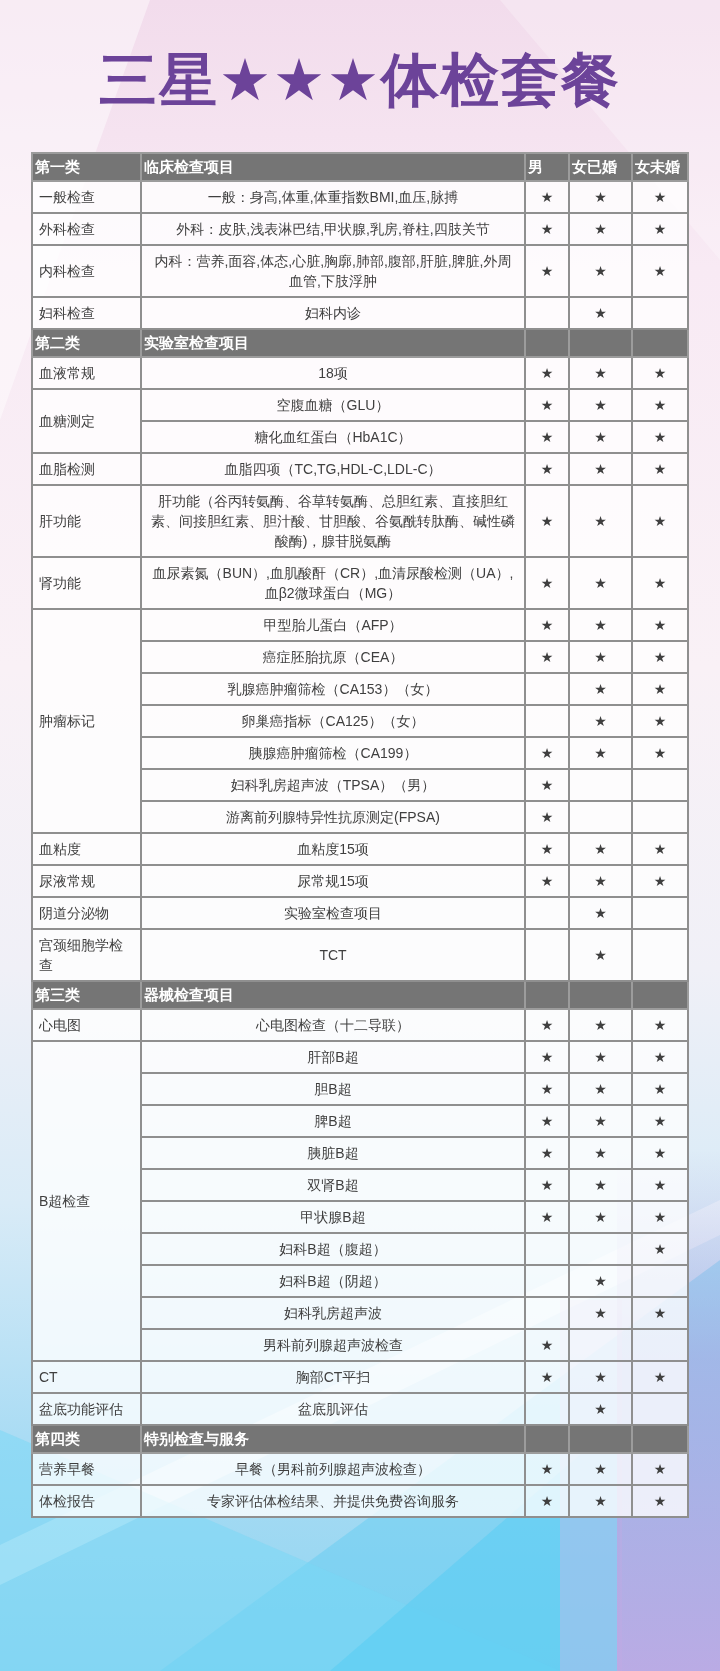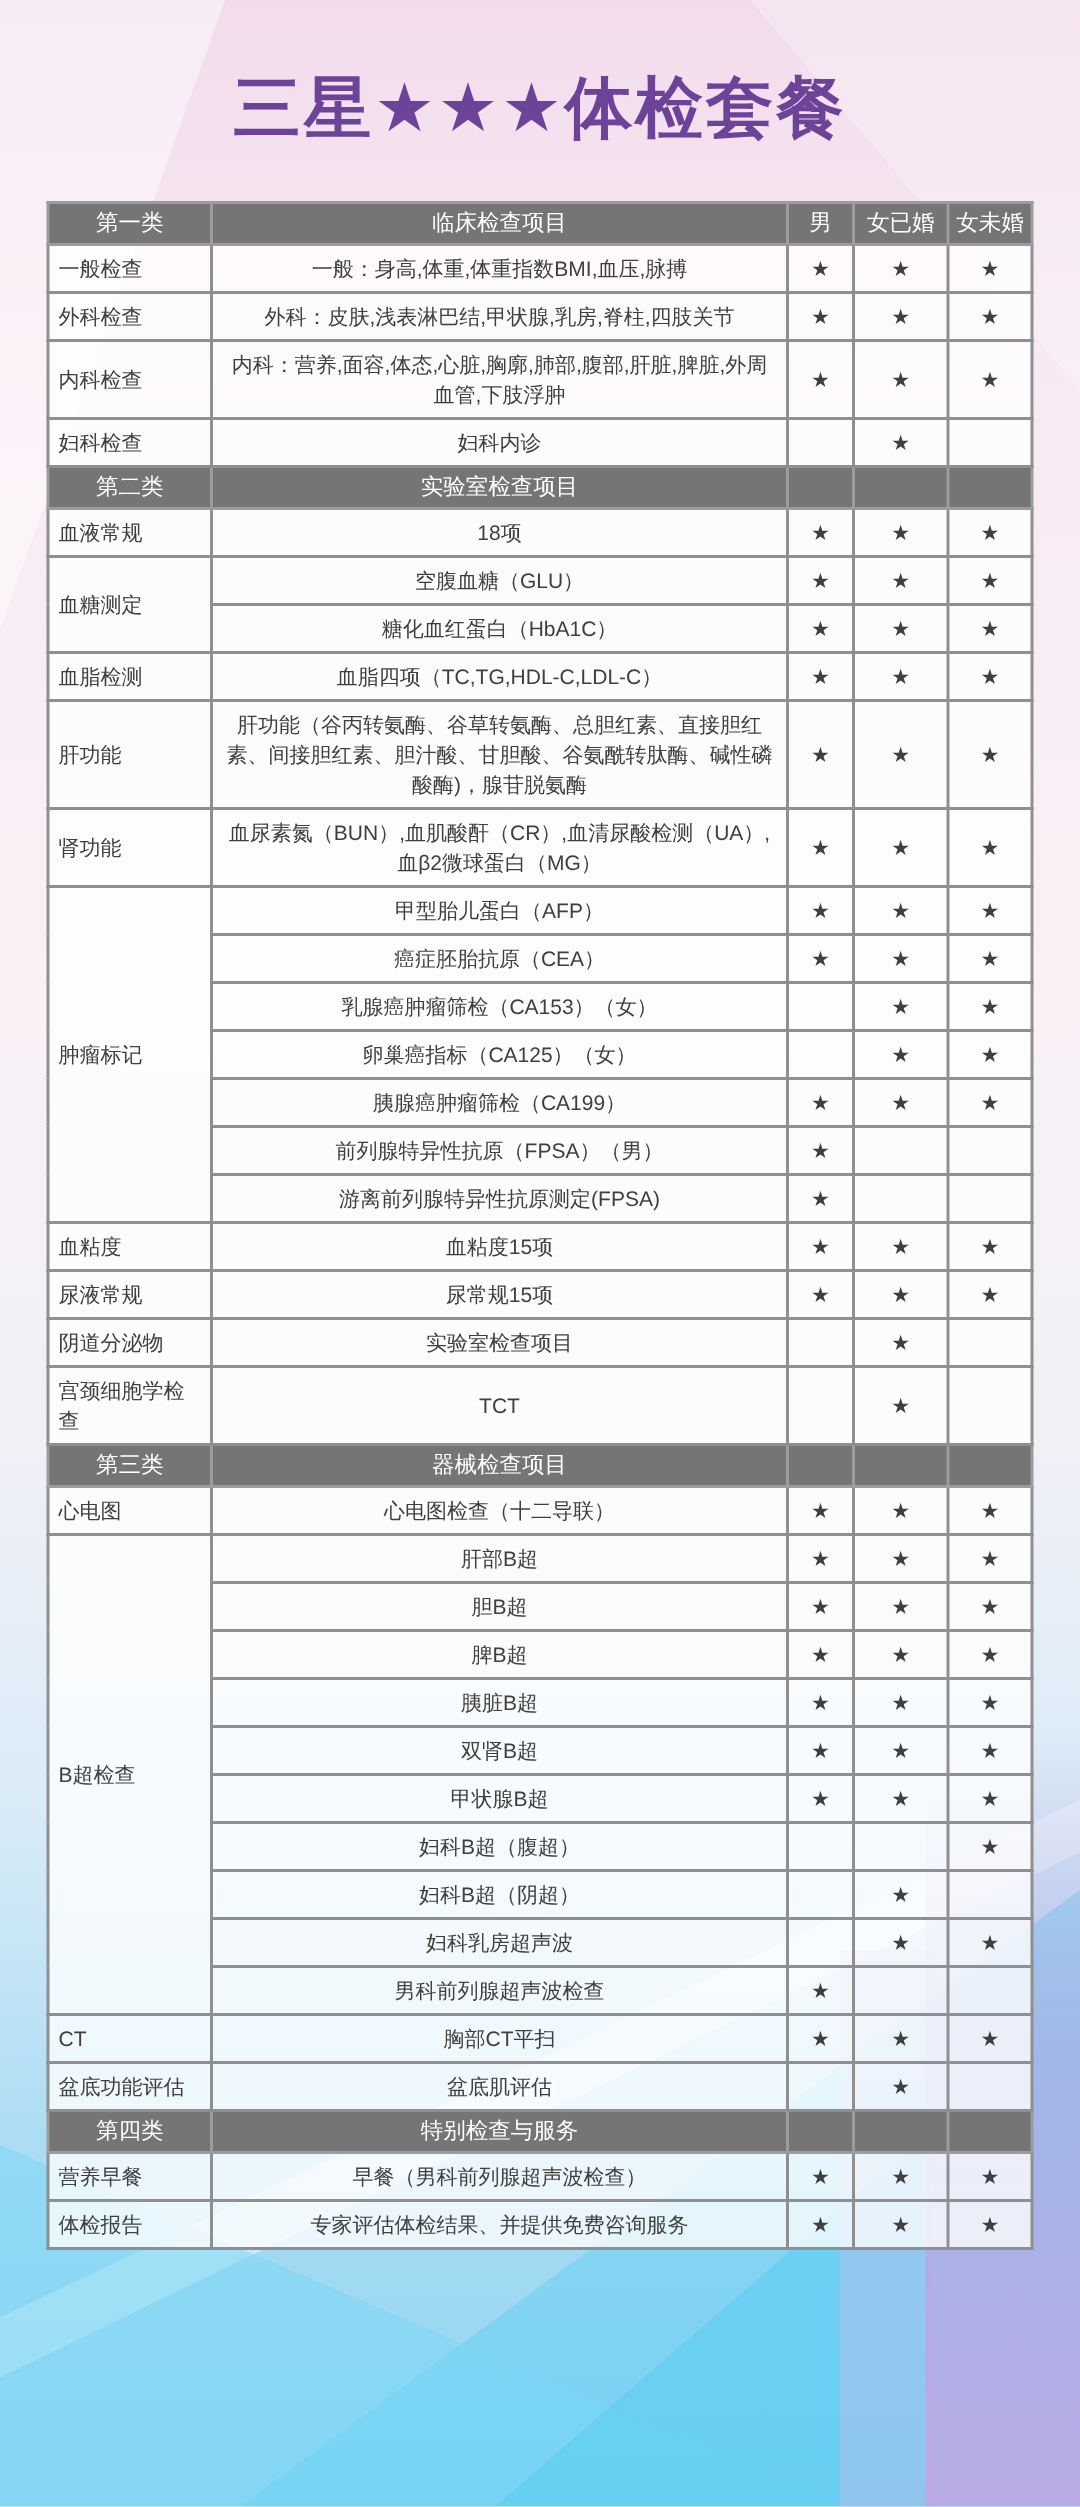--- a/index.html
+++ b/index.html
@@ -35,37 +35,37 @@
   .deco-white-band{left:0;top:1180px;width:720px;height:420px;
     background:rgba(255,255,255,0.40);
     clip-path:polygon(0 365px,720px 20px,720px 55px,0 405px);}
   .deco-lavender{left:560px;top:1300px;width:62px;height:371px;
     background:rgba(205,185,232,0.40);}
   .deco-purple{left:617px;top:1150px;width:103px;height:521px;
     background:linear-gradient(180deg,rgba(196,171,226,0) 0%,
       rgba(176,158,222,0.55) 40%,rgba(193,167,227,0.9) 100%);}
   .title{
     position:relative;z-index:2;margin:42px 0 0 0;
-    text-align:center;font-size:45px;font-weight:800;
+    text-align:center;font-size:58px;font-weight:800;
     letter-spacing:2px;color:var(--title-color,#6c4399);
   }
   table.pkg{
     position:relative;z-index:2;width:656px;margin:32px auto 0;
     border-collapse:collapse;table-layout:fixed;
   }
   table.pkg td{
     border:2px solid var(--border-color,#8f8f8f);
     font-size:14px;line-height:20px;color:#3f3f3f;
     background:rgba(255,255,255,0.78);
     padding:5px 6px;word-break:break-all;
   }
   tr.section-row td{
     background:var(--header-bg,#757575);
     color:var(--header-text,#ffffff);
-    font-weight:normal;font-size:15px;text-align:center;
+    font-weight:bold;font-size:15px;text-align:left;
     padding:3px 2px;border-color:#9c9c9c;
   }
   td.cat{ padding:5px 2px; }
   td.item{ text-align:center;padding-left:14px; }
   td.star{
     text-align:center;font-size:15px;
     color:var(--star-color,#5a5a5a);padding:5px 2px;
   }
 </style>
 </head>
@@ -201,21 +201,21 @@
         <td class="star">★</td>
         <td class="star">★</td>
       </tr>
       <tr>
         <td class="item">胰腺癌肿瘤筛检（CA199）</td>
         <td class="star">★</td>
         <td class="star">★</td>
         <td class="star">★</td>
       </tr>
       <tr>
-        <td class="item">前列腺特异性抗原（FPSA）（男）</td>
+        <td class="item">妇科乳房超声波（TPSA）（男）</td>
         <td class="star">★</td>
         <td class="star"></td>
         <td class="star"></td>
       </tr>
       <tr>
         <td class="item">游离前列腺特异性抗原测定(FPSA)</td>
         <td class="star">★</td>
         <td class="star"></td>
         <td class="star"></td>
       </tr>

